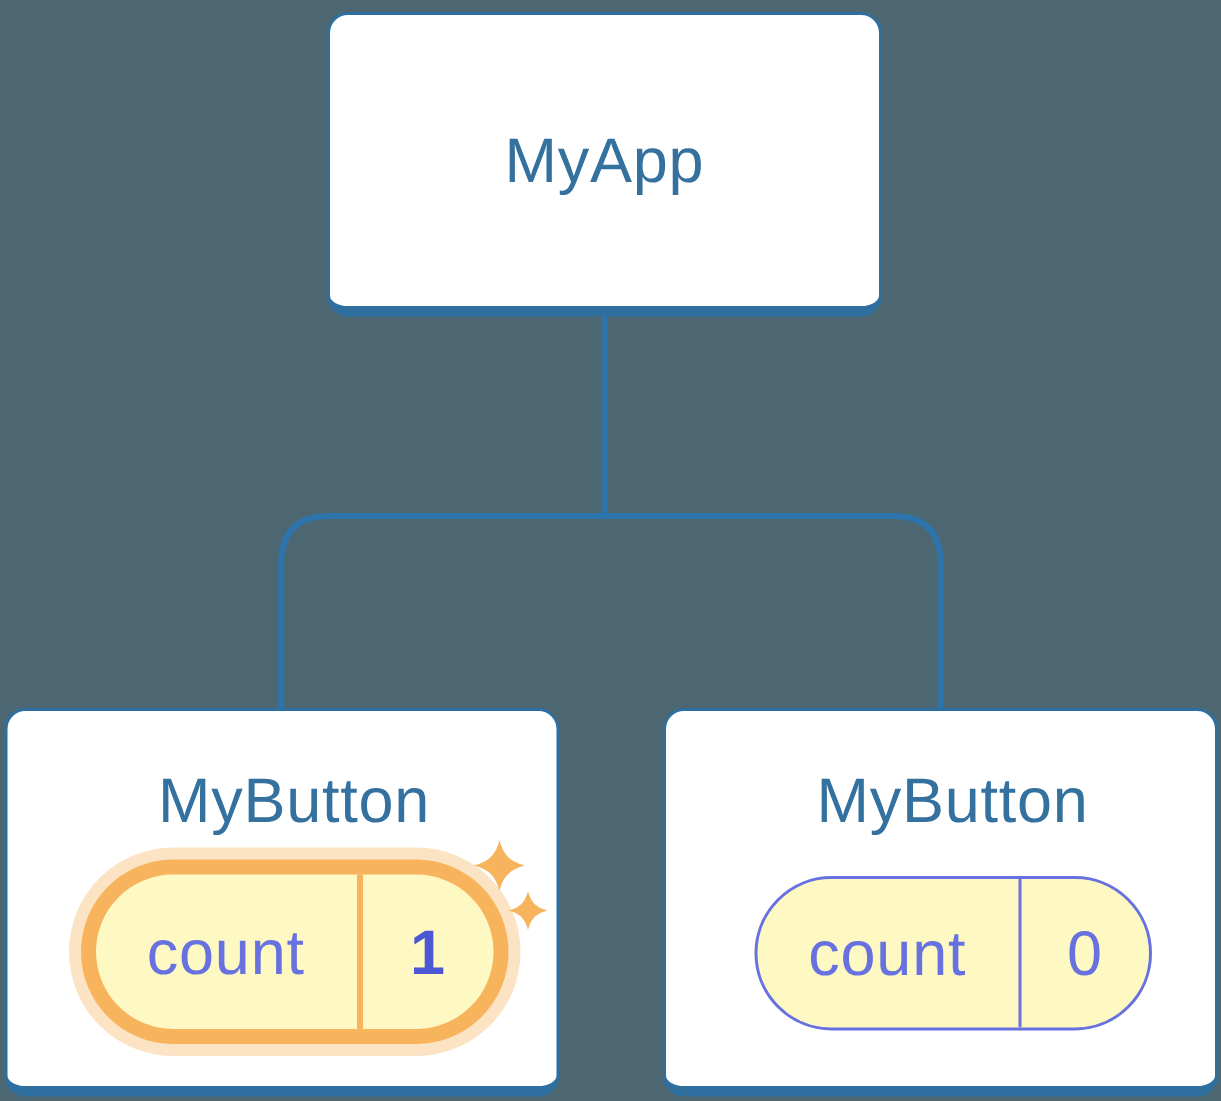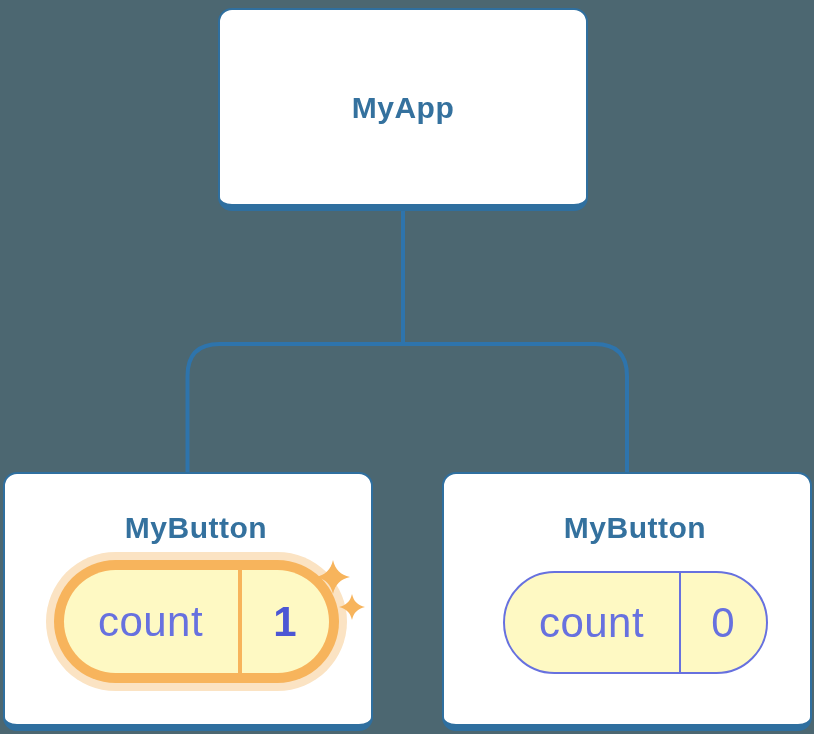--- a/index.html
+++ b/index.html
@@ -34,22 +34,22 @@
   }
   .card-button {
     top: 472px;
     width: 370px; height: 259px;
     display: flex; flex-direction: column; align-items: center; padding-left: 16px;
   }
   .card-button-left  { left: 3px; }
   .card-button-right { left: 442px; }
   .node-title {
     color: #34719E;
-    font-size: 30px;
-    font-weight: 700;
+    font-size: 42px;
+    font-weight: 400;
     letter-spacing: 0.5px;
     line-height: 1.1;
     white-space: nowrap;
   }
   .card-button .node-title { margin-top: 37px; }
   .pill {
     box-sizing: border-box;
     margin-top: 26px;
     width: 265px; height: 103px;
     background: #fef9c3;

